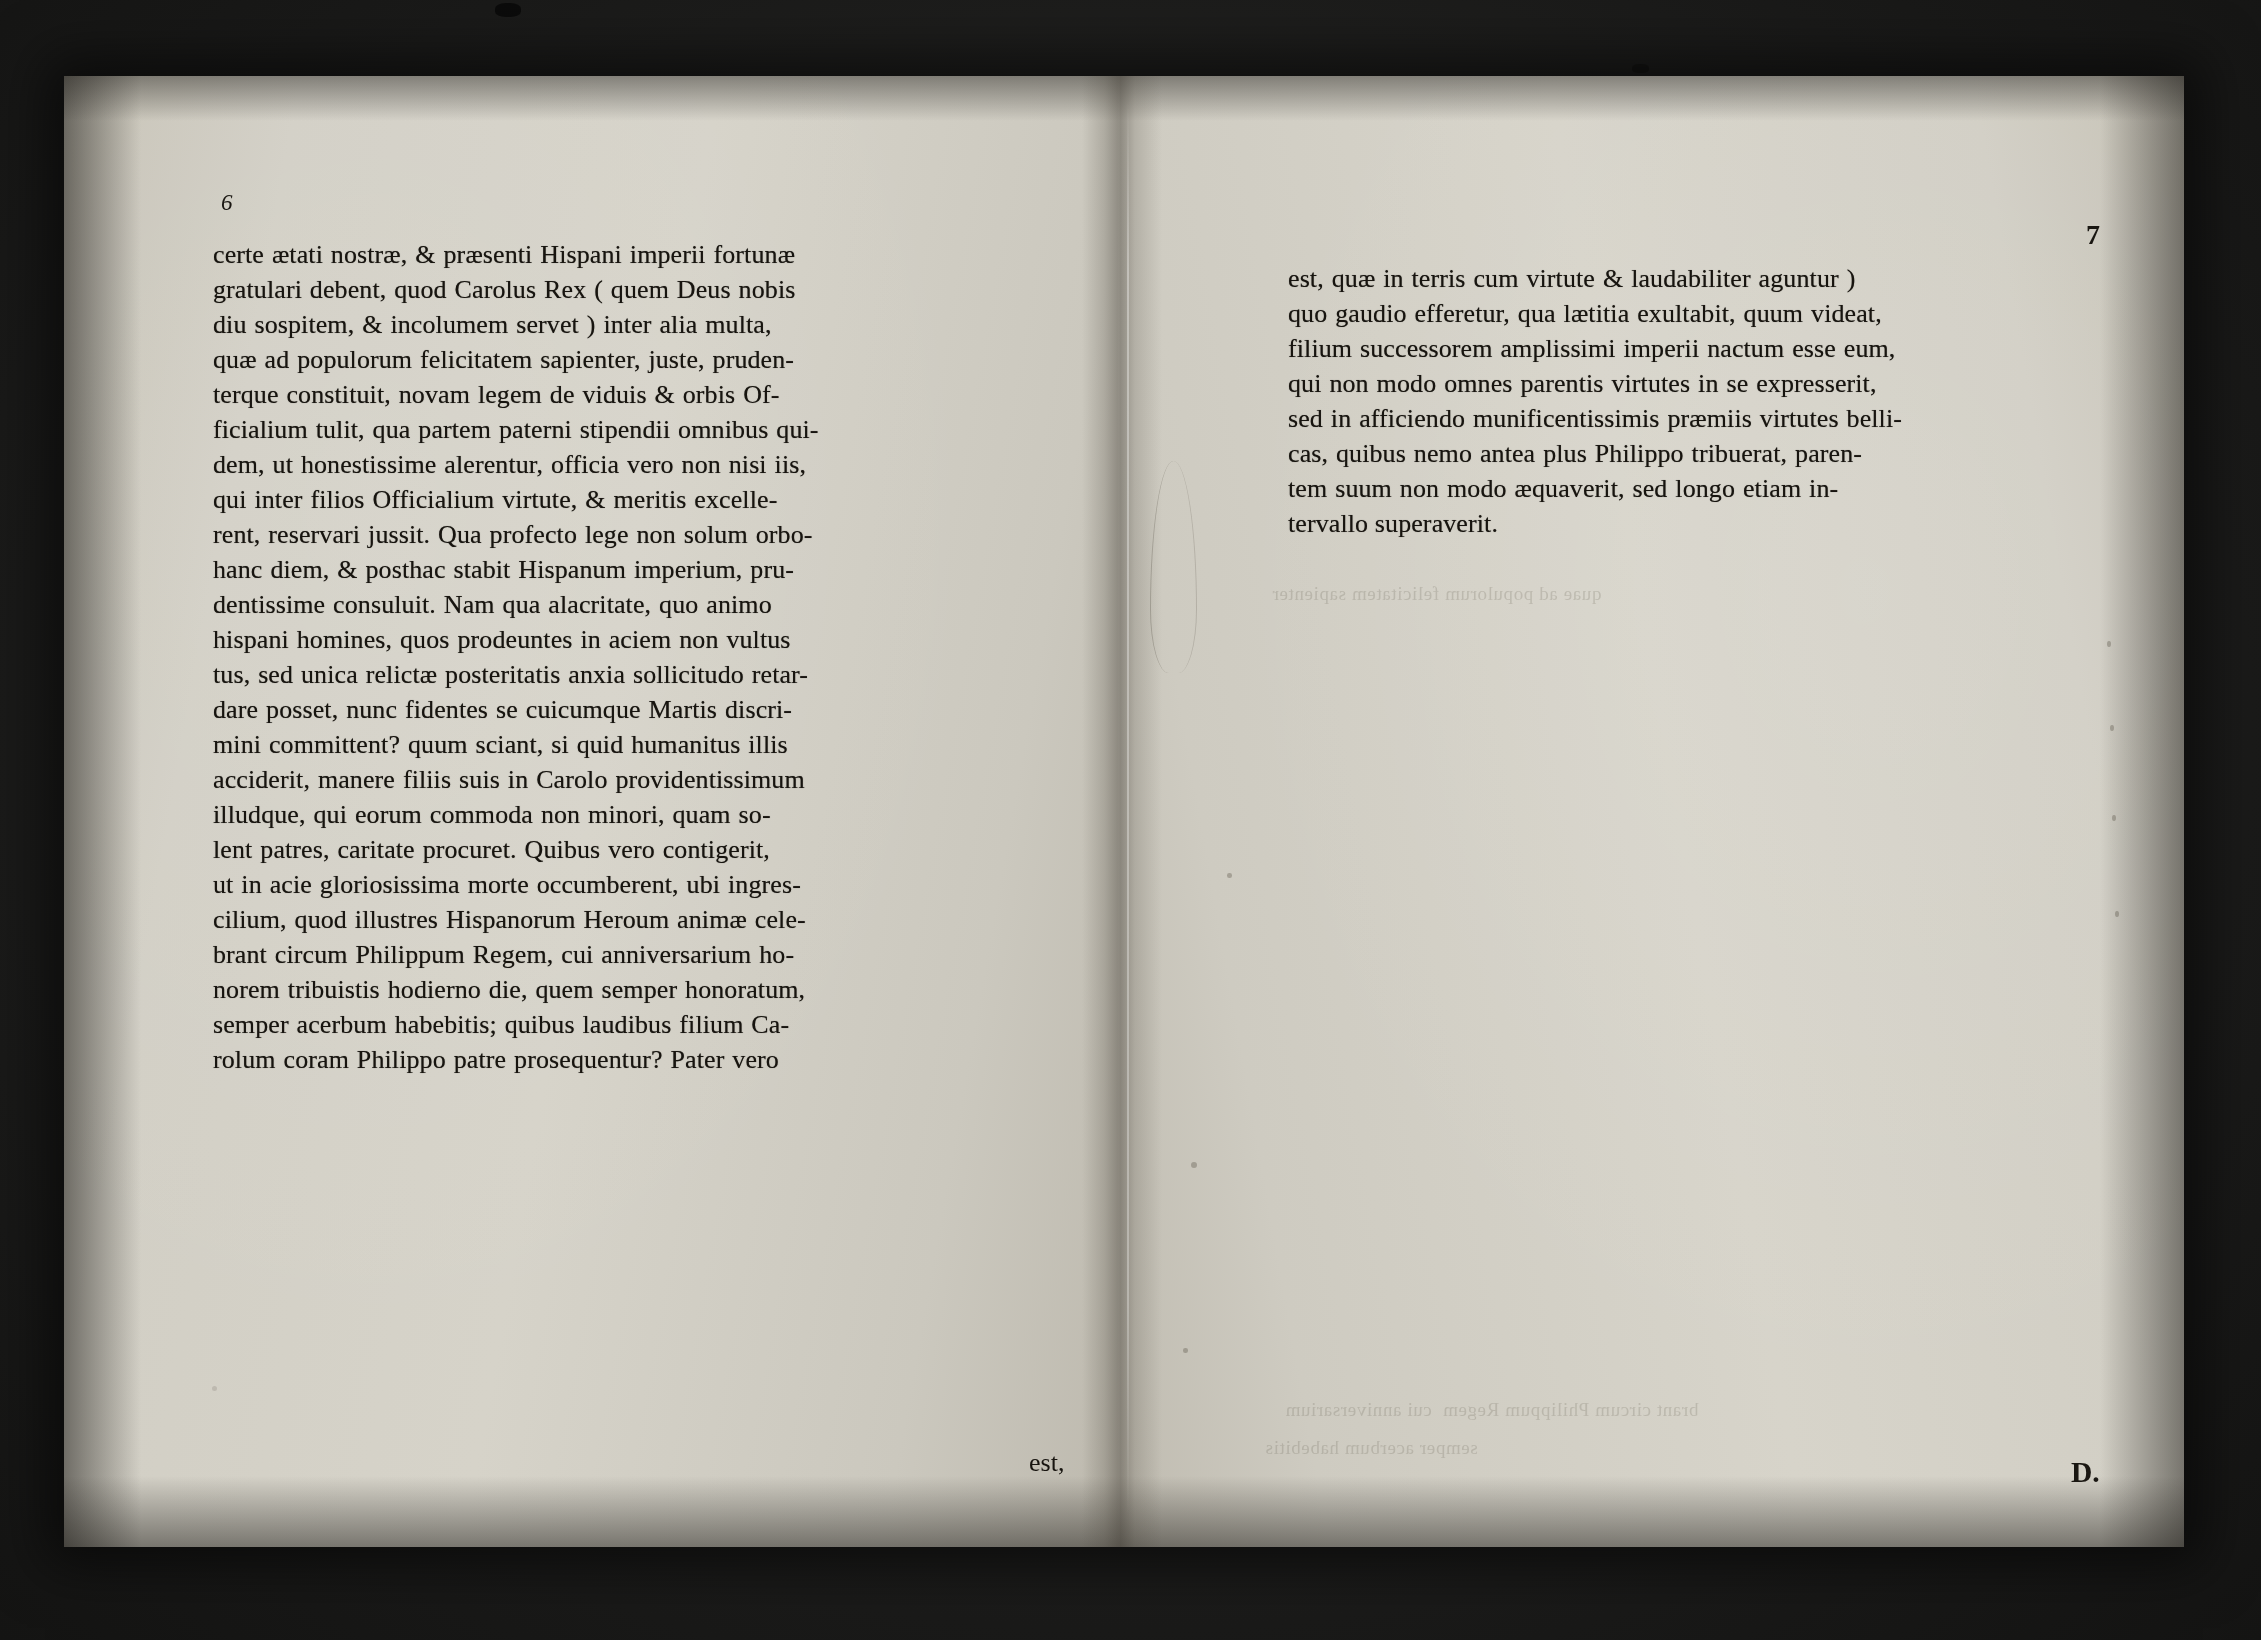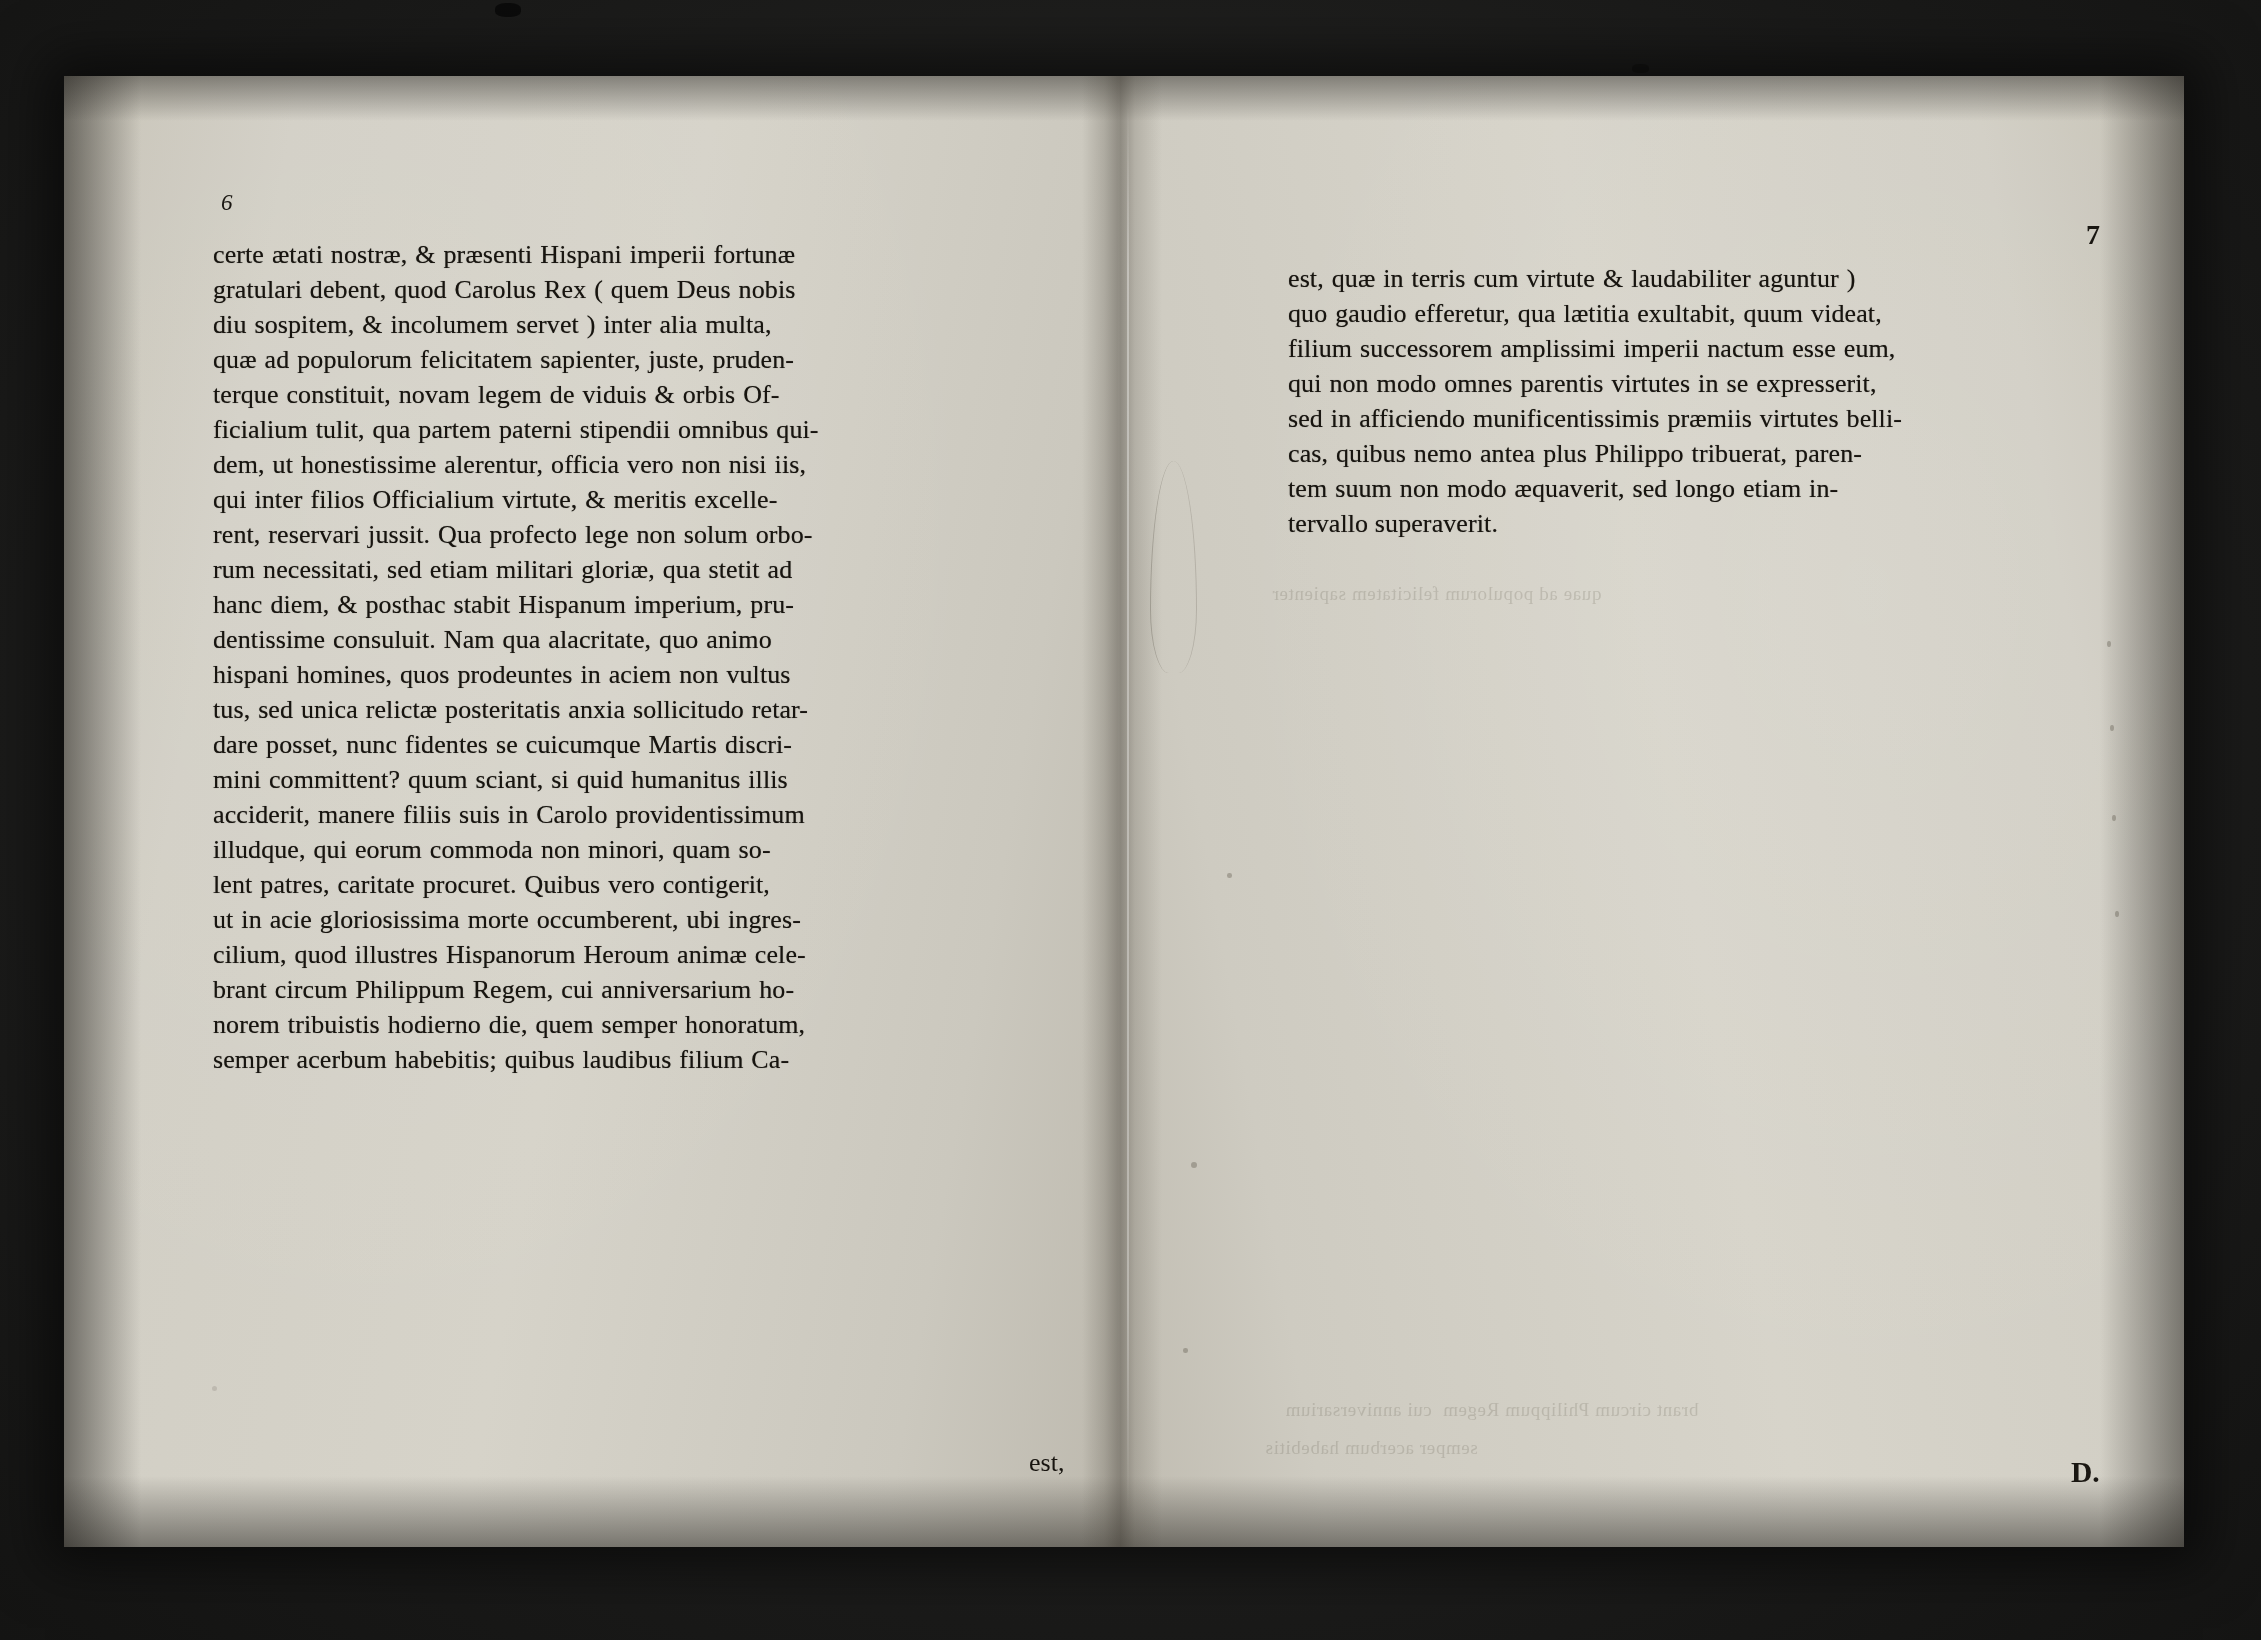--- a/index.html
+++ b/index.html
@@ -233,35 +233,35 @@
     <div class="column left">
       <div class="line j">certe ætati nostræ, &amp; præsenti Hispani imperii fortunæ</div>
       <div class="line j">gratulari debent, quod Carolus Rex ( quem Deus nobis</div>
       <div class="line j">diu sospitem, &amp; incolumem servet ) inter alia multa,</div>
       <div class="line j">quæ ad populorum felicitatem sapienter, juste, pruden-</div>
       <div class="line j">terque constituit, novam legem de viduis &amp; orbis Of-</div>
       <div class="line j">ficialium tulit, qua partem paterni stipendii omnibus qui-</div>
       <div class="line j">dem, ut honestissime alerentur, officia vero non nisi iis,</div>
       <div class="line j">qui inter filios Officialium virtute, &amp; meritis excelle-</div>
       <div class="line j">rent, reservari jussit. Qua profecto lege non solum orbo-</div>
-      <div class="line j">rum necessitati, sed etiam militari gloriæ, qua stetit ad</div>
       <div class="line j">hanc diem, &amp; posthac stabit Hispanum imperium, pru-</div>
       <div class="line j">dentissime consuluit. Nam qua alacritate, quo animo</div>
       <div class="line j">hispani homines, quos prodeuntes in aciem non vultus</div>
       <div class="line j">tus, sed unica relictæ posteritatis anxia sollicitudo retar-</div>
       <div class="line j">dare posset, nunc fidentes se cuicumque Martis discri-</div>
       <div class="line j">mini committent? quum sciant, si quid humanitus illis</div>
       <div class="line j">acciderit, manere filiis suis in Carolo providentissimum</div>
       <div class="line j">illudque, qui eorum commoda non minori, quam so-</div>
       <div class="line j">lent patres, caritate procuret. Quibus vero contigerit,</div>
       <div class="line j">ut in acie gloriosissima morte occumberent, ubi ingres-</div>
       <div class="line j">cilium, quod illustres Hispanorum Heroum animæ cele-</div>
       <div class="line j">brant circum Philippum Regem, cui anniversarium ho-</div>
       <div class="line j">norem tribuistis hodierno die, quem semper honoratum,</div>
       <div class="line j">semper acerbum habebitis; quibus laudibus filium Ca-</div>
+      <div class="line j">rolum coram Philippo patre prosequentur? Pater vero</div>
     </div>
 
     <div id="catchword">est,</div>
 
     <div class="column right">
       <div class="line j">est, quæ in terris cum virtute &amp; laudabiliter aguntur )</div>
       <div class="line j">quo gaudio efferetur, qua lætitia exultabit, quum videat,</div>
       <div class="line j">filium successorem amplissimi imperii nactum esse eum,</div>
       <div class="line j">qui non modo omnes parentis virtutes in se expresserit,</div>
       <div class="line j">sed in afficiendo munificentissimis præmiis virtutes belli-</div>

